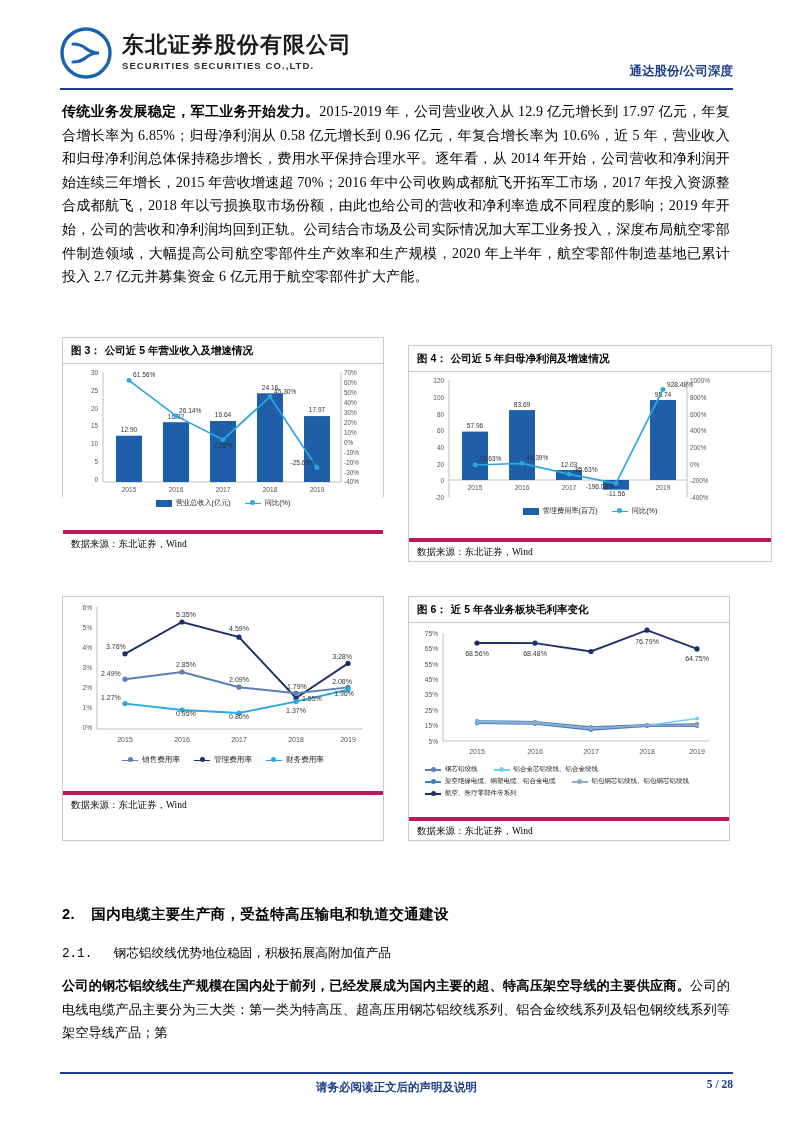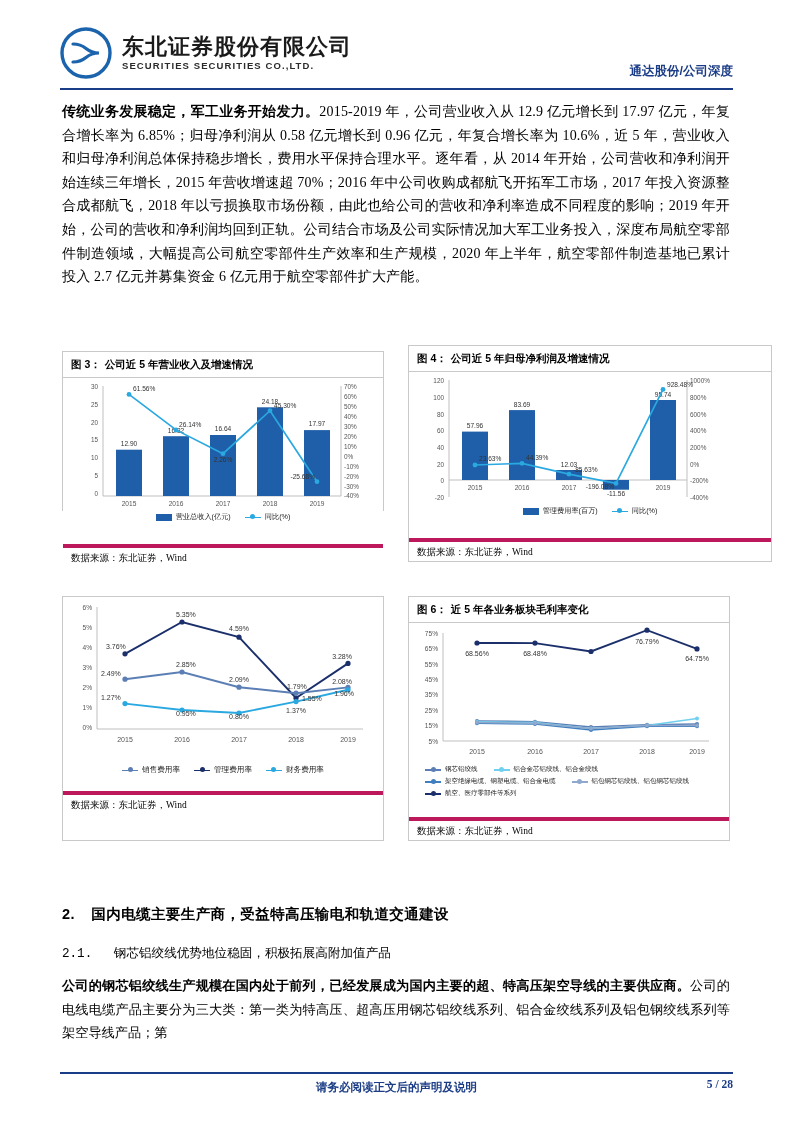--- a/index.html
+++ b/index.html
@@ -20,21 +20,21 @@
   }
   .hdr {
     position: absolute;
     left: 60px; top: 22px; right: 60px; height: 62px;
     display: flex; align-items: center; justify-content: space-between;
   }
   .brand { display: flex; align-items: center; gap: 10px; }
   .brand-logo { width: 52px; height: 52px; flex: 0 0 52px; }
   .brand-text { display: flex; flex-direction: column; line-height: 1.05; }
   .brand-cn {
-    font-family: Liberation Serif, serif;
+    font-family: Liberation Mono, monospace;
     font-size: 22px; font-weight: bold; letter-spacing: 1px; color: #1a1a1a;
   }
   .brand-en {
     font-family: "Liberation Sans", sans-serif;
     font-size: 9.5px; font-weight: bold; letter-spacing: 1.1px; color: #2b2b2b;
     margin-top: 3px;
   }
   .hdr-right {
     font-family: "Liberation Sans", sans-serif;
     font-size: 12.5px; font-weight: bold; color: #1b3c86;
@@ -68,21 +68,21 @@
   }
   .fig-title .tnum { margin-right: 4px; }
   .fig-body { position: relative; background: #fff; }
   .fig-src {
     height: 24px; border-top: 4px solid #be185d;
     display: flex; align-items: center; padding-left: 8px;
     font-family: Liberation Serif, serif;
     font-size: 9.5px; color: #000;
   }
 
-  #fig3 { left: 62px;  top: 351px; width: 322px; height: 160px; }
+  #fig3 { left: 62px;  top: 337px; width: 322px; height: 160px; }
   #fig4 { left: 408px; top: 345px; width: 364px; height: 217px; }
   #fig5 { left: 62px;  top: 596px; width: 322px; height: 245px; }
   #fig6 { left: 408px; top: 596px; width: 322px; height: 245px; }
 
   .chart { position: absolute; inset: 0; }
   .chart svg { display: block; }
 
   
   text { font-family: "Liberation Sans", sans-serif; }
 
@@ -411,21 +411,21 @@
           </g>
           <g fill="#555" font-size="7" text-anchor="middle">
             <text x="62" y="145">2015</text>
             <text x="119" y="145">2016</text>
             <text x="176" y="145">2017</text>
             <text x="233" y="145">2018</text>
             <text x="285" y="145">2019</text>
           </g>
         </svg>
       </div>
-      <div class="legend" style="top:168px; font-size:7.6px;">
+      <div class="legend" style="top:158px; font-size:7.6px;">
         <span class="lg-item">
           <span class="lg-mark line" style="color:#5b7fb4"></span>
           <span>销售费用率</span>
         </span>
         <span class="lg-item">
           <span class="lg-mark line" style="color:#1b2f6b"></span>
           <span>管理费用率</span>
         </span>
         <span class="lg-item">
           <span class="lg-mark line" style="color:#2aa8e0"></span>

